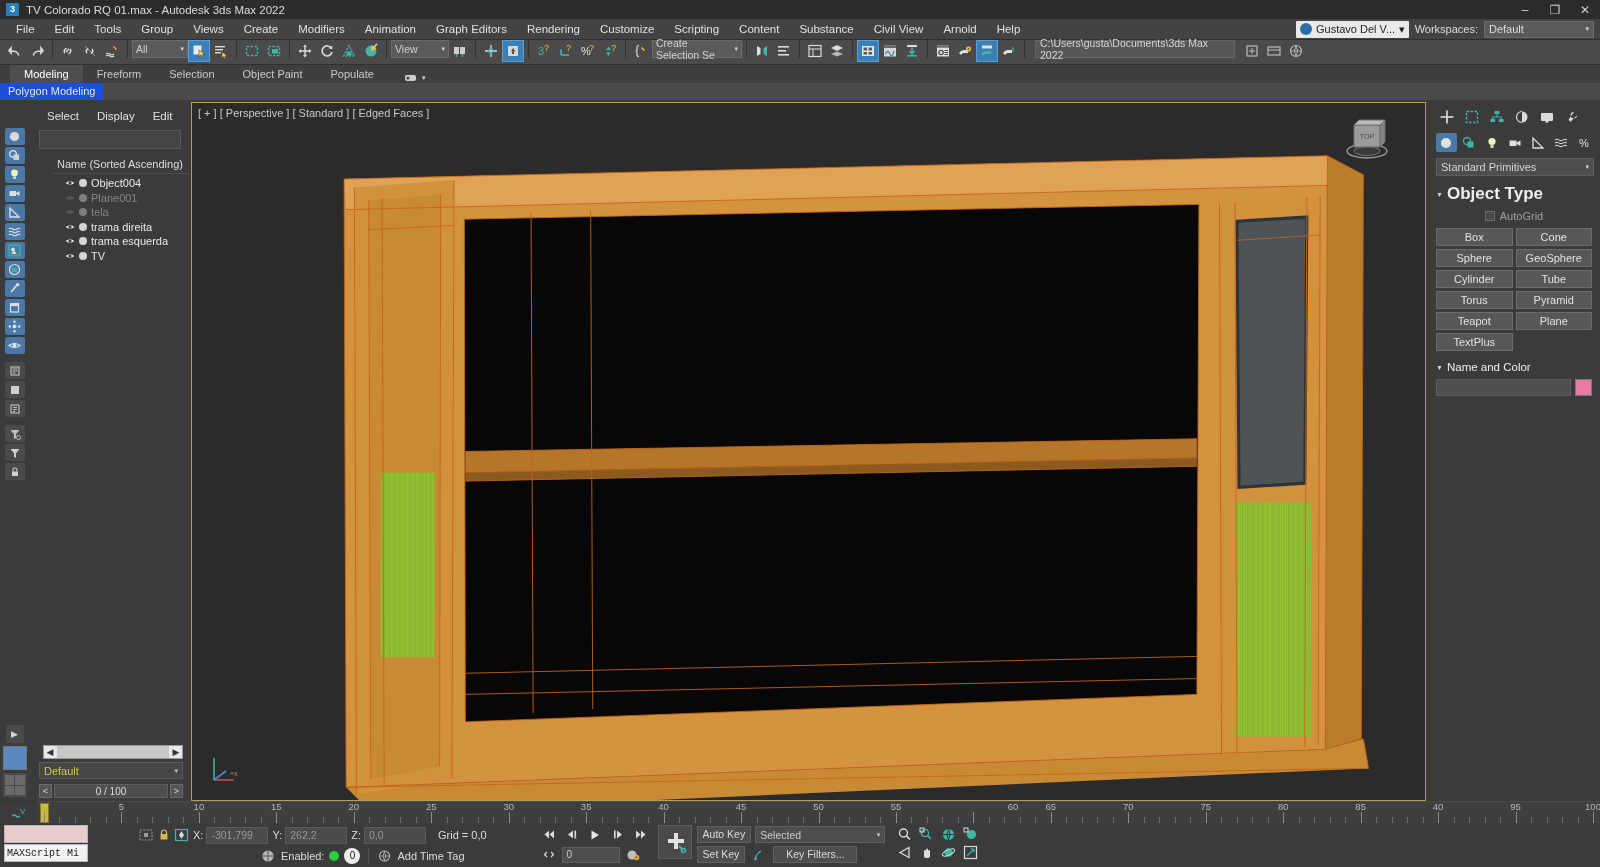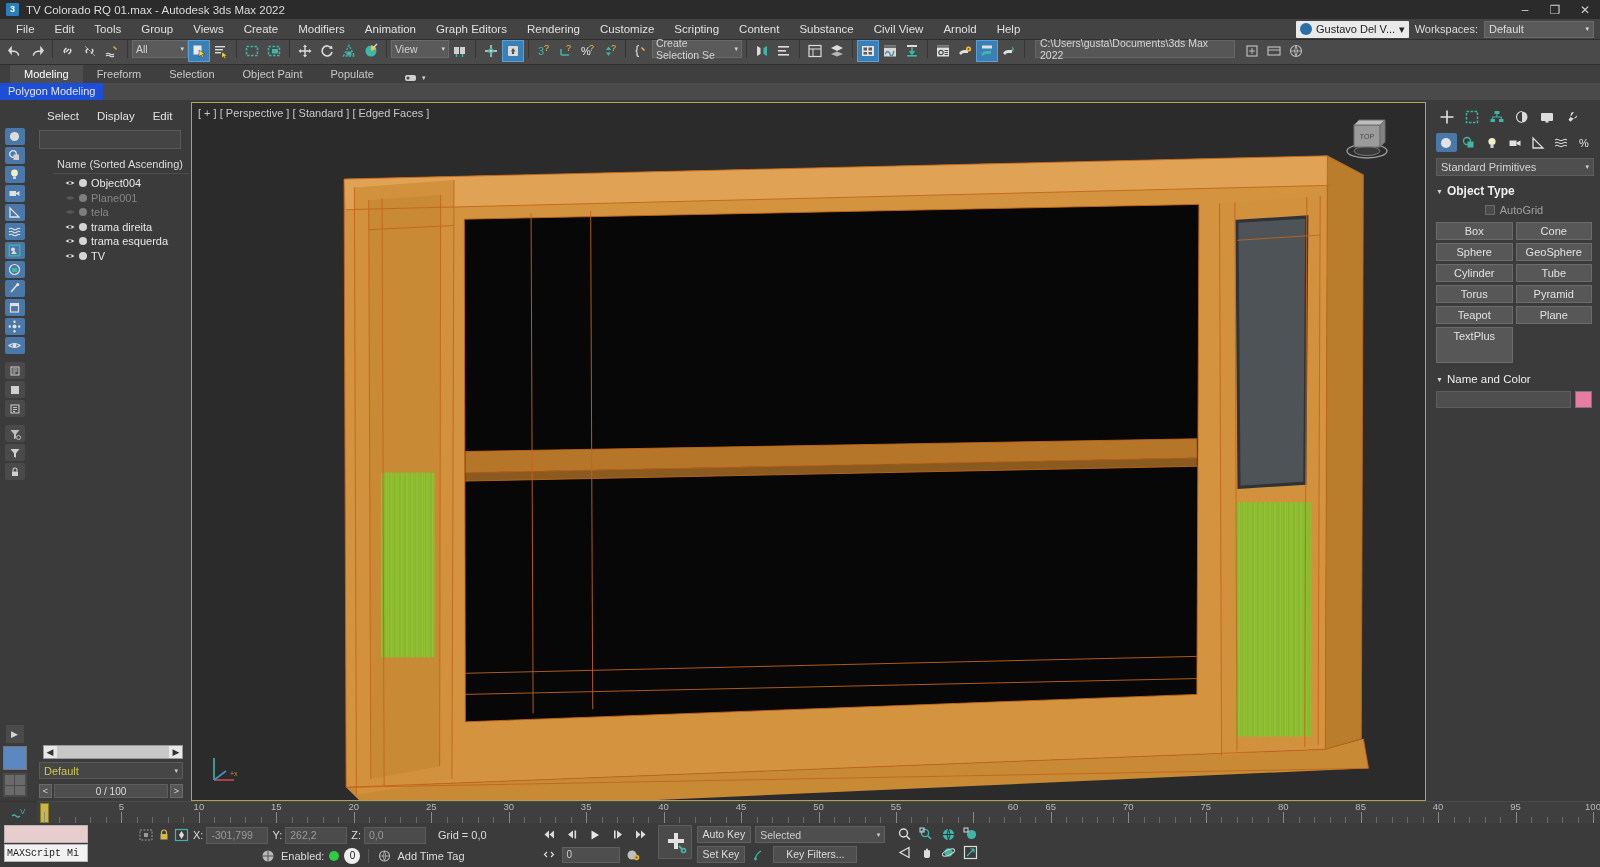--- a/index.html
+++ b/index.html
@@ -902,38 +902,38 @@
               <text x="2" y="11" font-size="11" fill="#e0e0e0" font-family="Liberation Sans">%</text>
             </svg>
         </div>
       </div>
       <div style="margin:0 6px 6px 8px;height:18px;background:#4e4e4e;border:1px solid #5d5d5d;display:flex;align-items:center;padding:0 4px;font-size:11px">
         <span>Standard Primitives</span>
         <span style="margin-left:auto;font-size:7px">▾</span>
       </div>
       <div style="padding:2px 6px 2px 8px;display:flex;align-items:center;gap:4px">
         <span style="font-size:7px">▼</span>
-        <span style="font-size:12px;font-weight:bold;color:#ededed">Object Type</span>
+        <span style="font-size:17px;font-weight:bold;color:#ededed">Object Type</span>
       </div>
       <div style="display:flex;align-items:center;justify-content:center;gap:5px;padding:4px 0 6px 0">
         <span style="width:10px;height:10px;background:#4a4a4a;border:1px solid #6a6a6a"></span>
         <span style="font-size:11px;color:#a0a0a0">AutoGrid</span>
       </div>
       <div style="display:grid;grid-template-columns:1fr 1fr;gap:3px;padding:0 8px 0 8px">
         <div style="height:18px;background:#575757;border:1px solid #6b6b6b;font-size:11px;text-align:center;line-height:16px;color:#e2e2e2">Box</div>
         <div style="height:18px;background:#575757;border:1px solid #6b6b6b;font-size:11px;text-align:center;line-height:16px;color:#e2e2e2">Cone</div>
         <div style="height:18px;background:#575757;border:1px solid #6b6b6b;font-size:11px;text-align:center;line-height:16px;color:#e2e2e2">Sphere</div>
         <div style="height:18px;background:#575757;border:1px solid #6b6b6b;font-size:11px;text-align:center;line-height:16px;color:#e2e2e2">GeoSphere</div>
         <div style="height:18px;background:#575757;border:1px solid #6b6b6b;font-size:11px;text-align:center;line-height:16px;color:#e2e2e2">Cylinder</div>
         <div style="height:18px;background:#575757;border:1px solid #6b6b6b;font-size:11px;text-align:center;line-height:16px;color:#e2e2e2">Tube</div>
         <div style="height:18px;background:#575757;border:1px solid #6b6b6b;font-size:11px;text-align:center;line-height:16px;color:#e2e2e2">Torus</div>
         <div style="height:18px;background:#575757;border:1px solid #6b6b6b;font-size:11px;text-align:center;line-height:16px;color:#e2e2e2">Pyramid</div>
         <div style="height:18px;background:#575757;border:1px solid #6b6b6b;font-size:11px;text-align:center;line-height:16px;color:#e2e2e2">Teapot</div>
         <div style="height:18px;background:#575757;border:1px solid #6b6b6b;font-size:11px;text-align:center;line-height:16px;color:#e2e2e2">Plane</div>
-        <div style="height:36px;background:#575757;border:1px solid #6b6b6b;font-size:11px;text-align:center;line-height:16px;color:#e2e2e2">TextPlus</div>
+        <div style="height:18px;background:#575757;border:1px solid #6b6b6b;font-size:11px;text-align:center;line-height:16px;color:#e2e2e2">TextPlus</div>
       </div>
       <div style="padding:10px 6px 2px 8px;display:flex;align-items:center;gap:4px">
         <span style="font-size:7px">▼</span>
         <span style="font-size:11.5px;font-weight:normal;color:#ededed">Name and Color</span>
       </div>
       <div style="display:flex;gap:4px;padding:4px 8px 0 8px;align-items:center">
         <div style="flex:1;height:17px;background:#4e4e4e;border:1px solid #5d5d5d"></div>
         <div style="width:17px;height:17px;background:#e87ba4;border:1px solid #777"></div>
       </div>
     </div>

